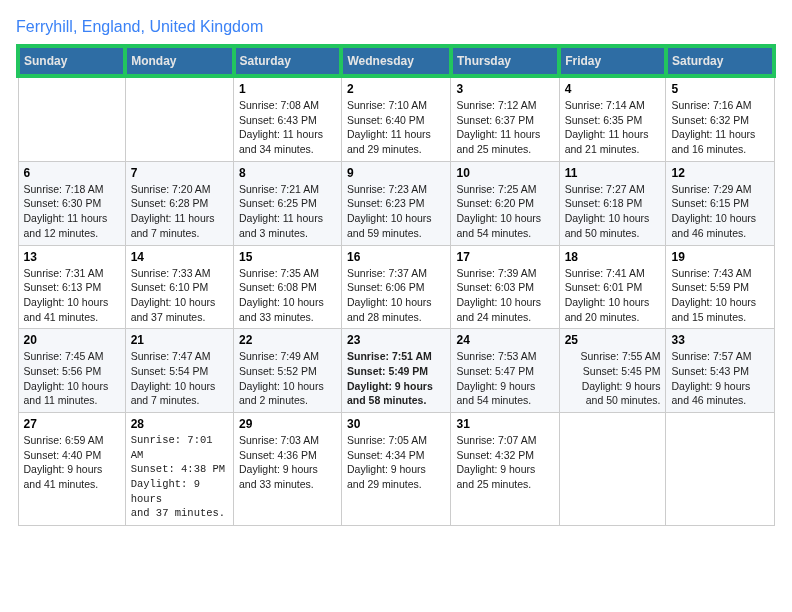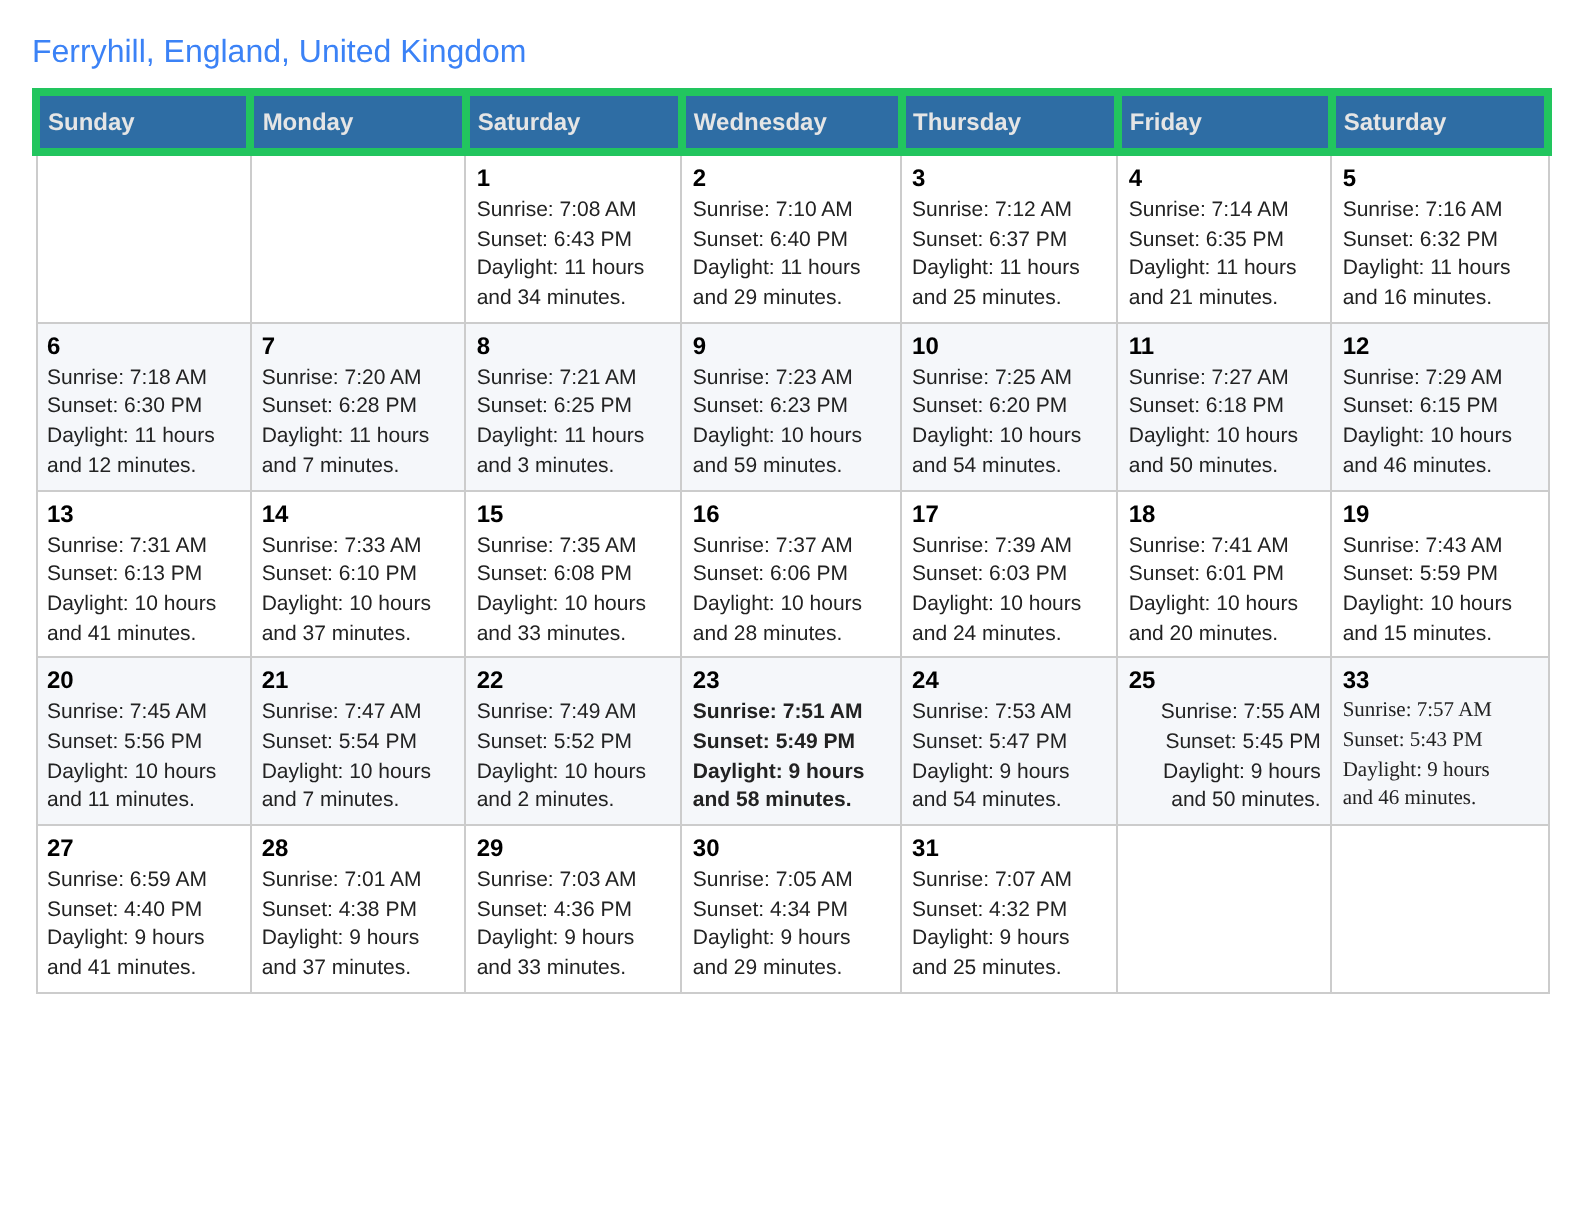--- a/index.html
+++ b/index.html
@@ -284,37 +284,37 @@
         </td>
         <td>
           <span class="day-num">25</span>
           <div class="cell-text" style="white-space: pre-line; text-align: right;">Sunrise: 7:55 AM
 Sunset: 5:45 PM
 Daylight: 9 hours
 and 50 minutes.</div>
         </td>
         <td>
           <span class="day-num">33</span>
-          <div class="cell-text" style="white-space: pre-line; font-family: Liberation Serif, serif;">Sunrise: 7:57 AM
+          <div class="cell-text" style="white-space: pre-line;">Sunrise: 7:57 AM
 Sunset: 5:43 PM
 Daylight: 9 hours
 and 46 minutes.</div>
         </td>
       </tr>
       <tr>
         <td>
           <span class="day-num">27</span>
           <div class="cell-text" style="white-space: pre-line;">Sunrise: 6:59 AM
 Sunset: 4:40 PM
 Daylight: 9 hours
 and 41 minutes.</div>
         </td>
         <td>
           <span class="day-num">28</span>
-          <div class="cell-text" style="white-space: pre-line;">Sunrise: 7:01 AM
+          <div class="cell-text" style="white-space: pre-line; font-family: Liberation Mono, monospace;">Sunrise: 7:01 AM
 Sunset: 4:38 PM
 Daylight: 9 hours
 and 37 minutes.</div>
         </td>
         <td>
           <span class="day-num">29</span>
           <div class="cell-text" style="white-space: pre-line;">Sunrise: 7:03 AM
 Sunset: 4:36 PM
 Daylight: 9 hours
 and 33 minutes.</div>

